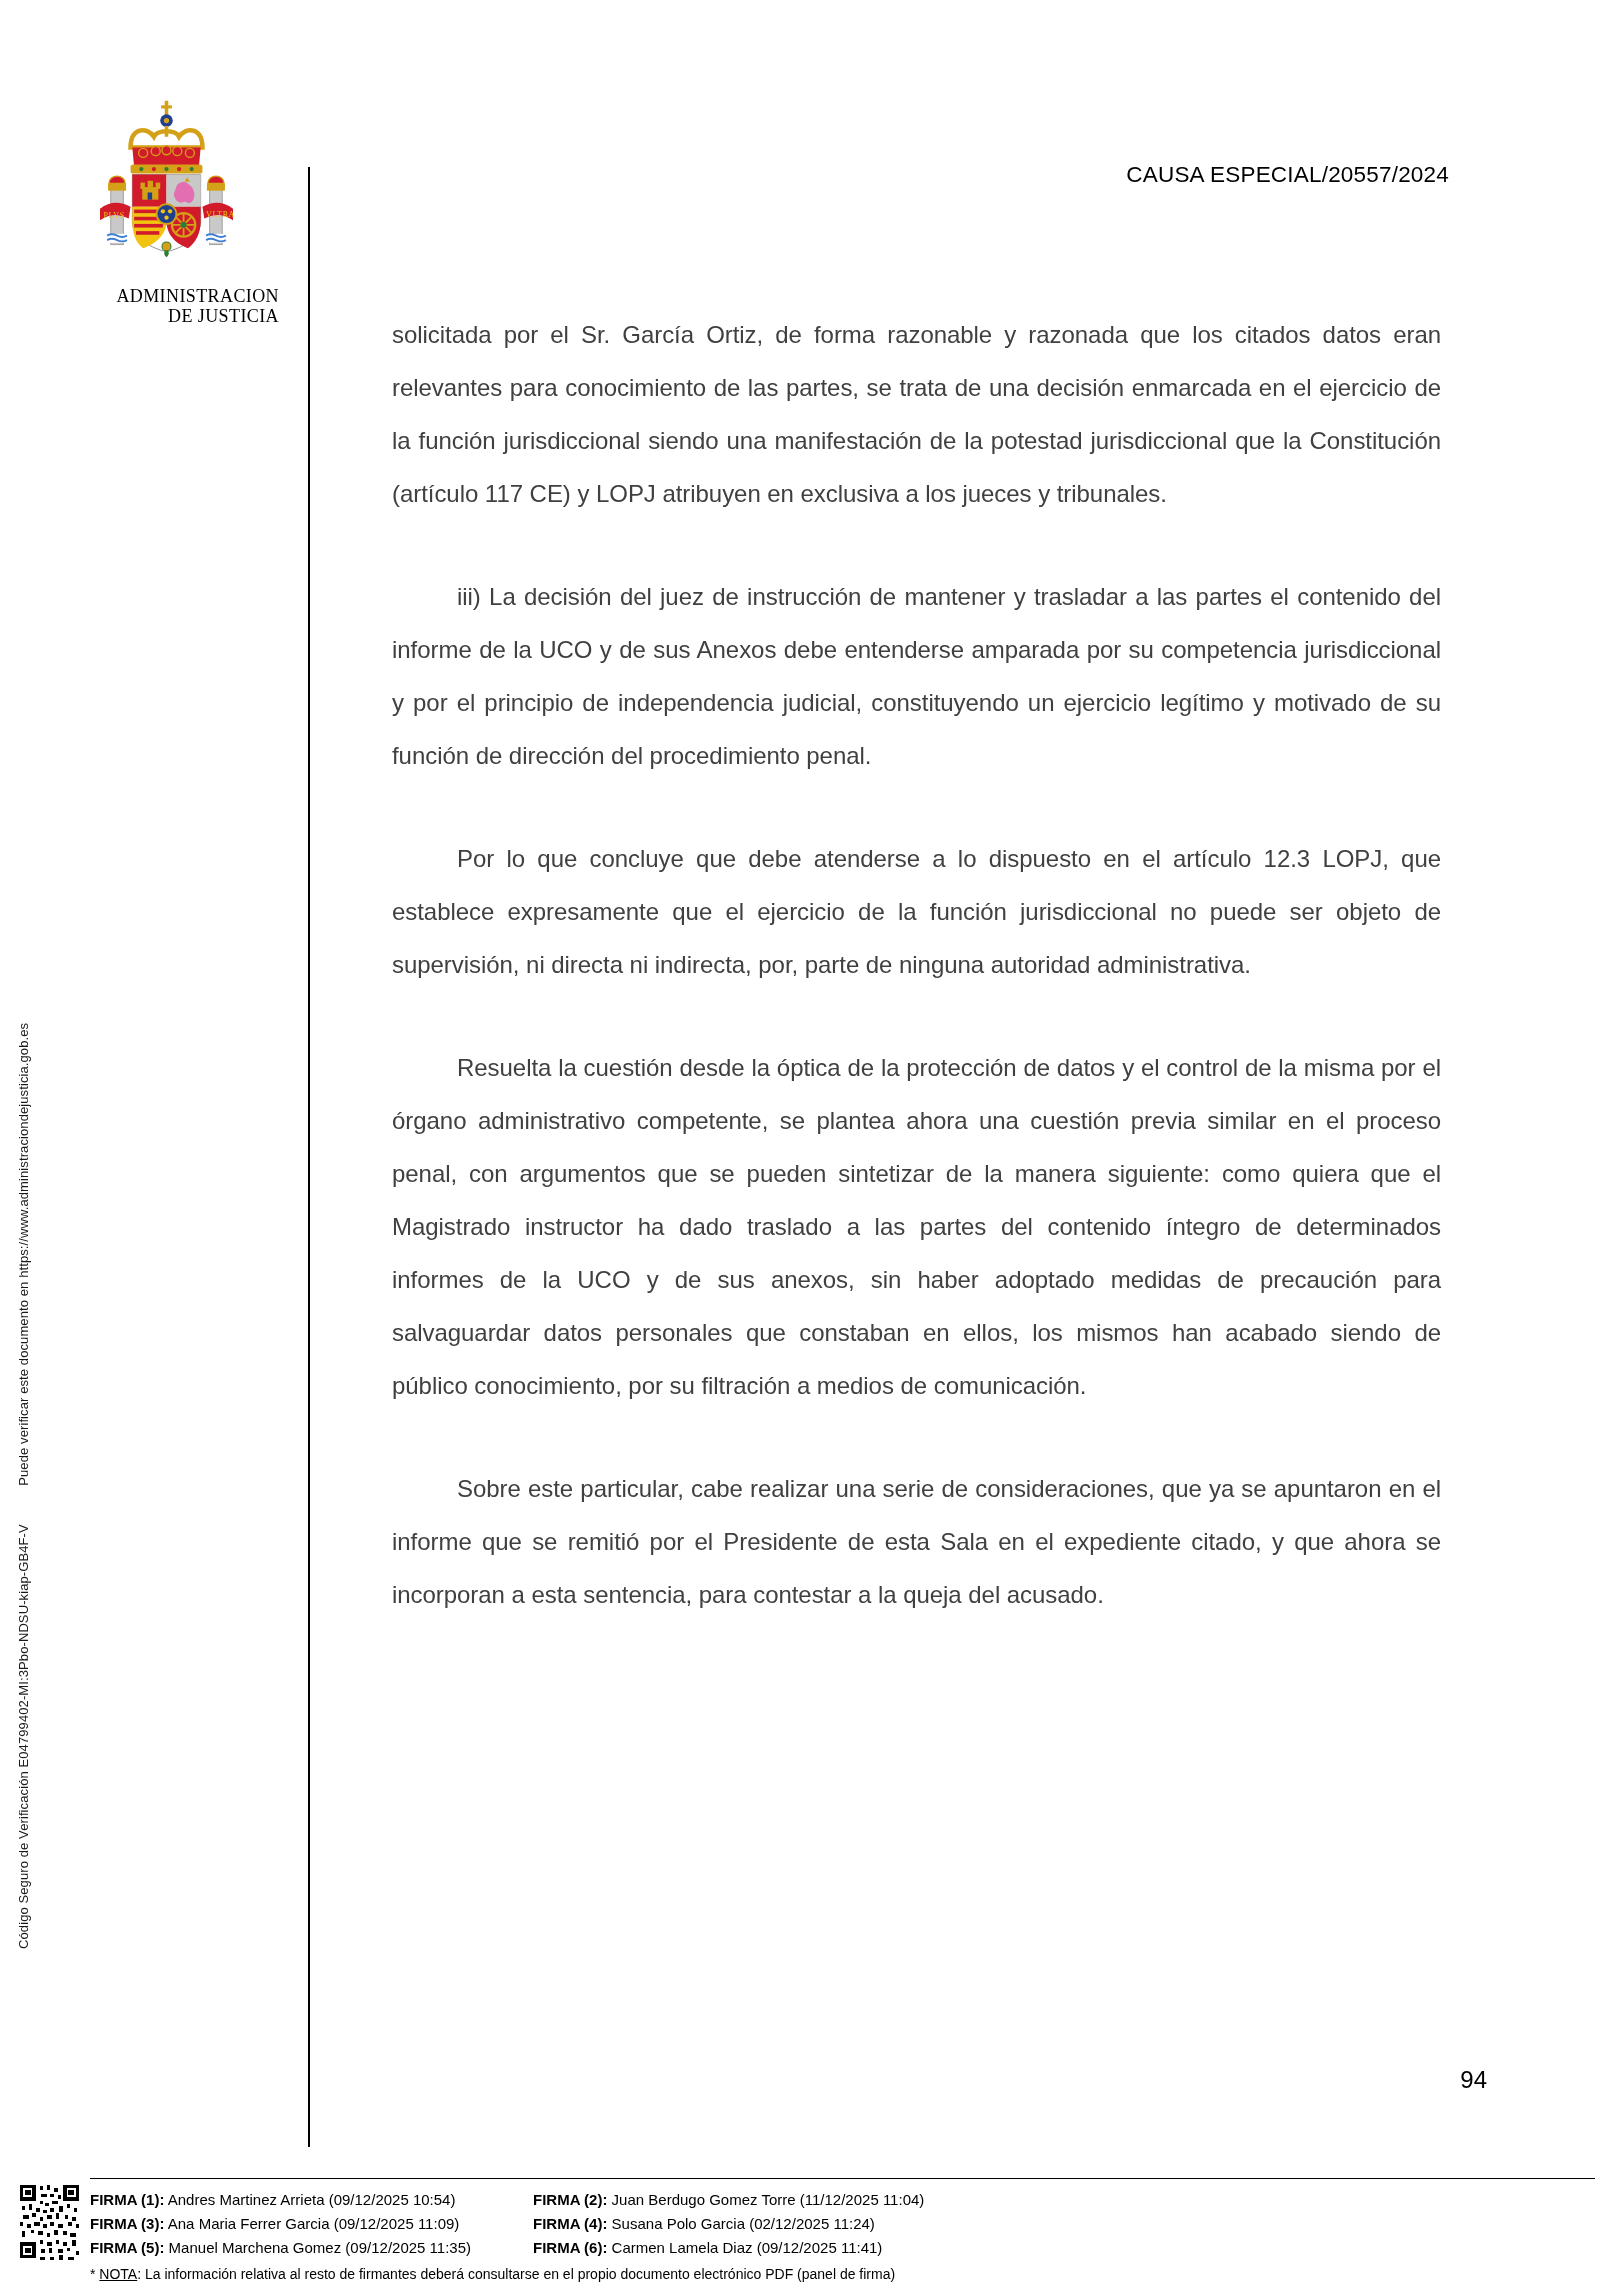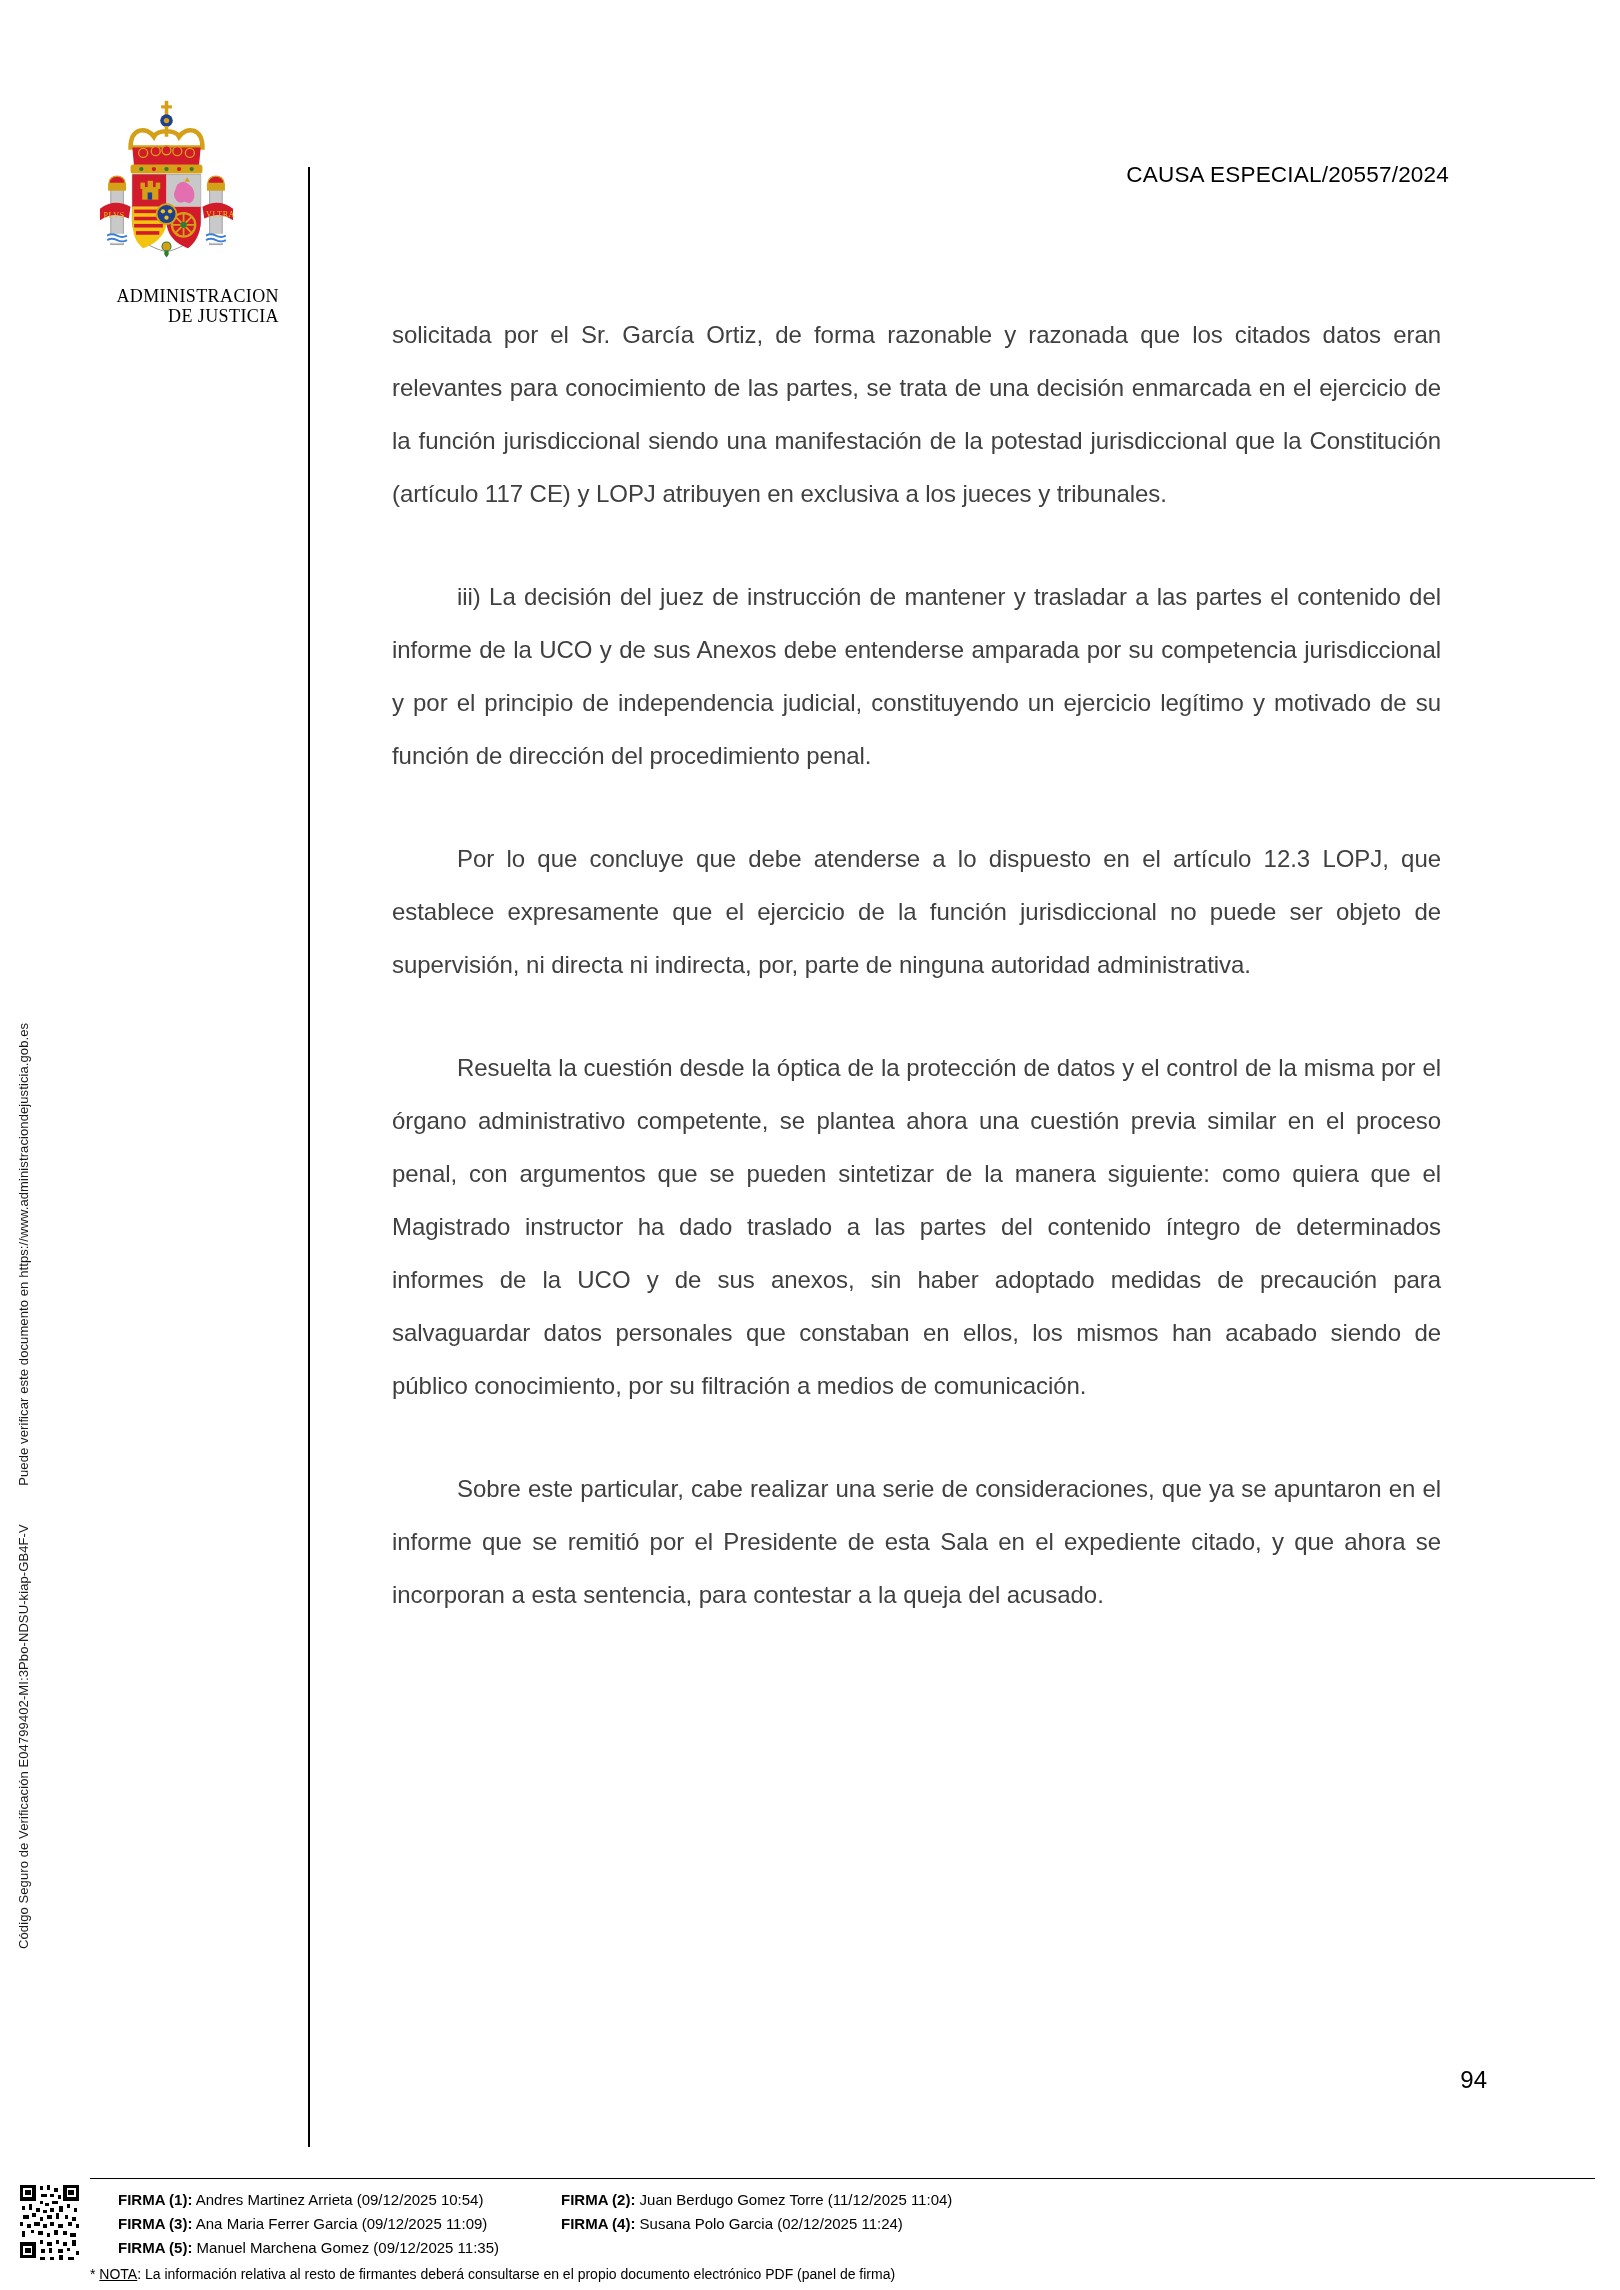--- a/index.html
+++ b/index.html
@@ -159,21 +159,20 @@
     grid-template-columns: 443px 1fr;
     column-gap: 0px;
     row-gap: 0px;
   }
 
   .sig-line {
     font-size: 15px;
     line-height: 24px;
     color: #000000;
     white-space: nowrap;
-    margin-left: 28px;
   }
 
   .sig-line .lbl { font-weight: bold; }
 
   .note-line {
     position: absolute;
     left: 90px;
     top: 100px;
     font-size: 14px;
     line-height: 18px;
@@ -387,20 +386,23 @@
       </div>
       <div class="sig-line">
         <span class="lbl">FIRMA (3):</span><span> Ana Maria Ferrer Garcia (09/12/2025 11:09)</span>
       </div>
       <div class="sig-line">
         <span class="lbl">FIRMA (4):</span><span> Susana Polo Garcia (02/12/2025 11:24)</span>
       </div>
       <div class="sig-line">
         <span class="lbl">FIRMA (5):</span><span> Manuel Marchena Gomez (09/12/2025 11:35)</span>
       </div>
+      <div class="sig-line">
+        <span class="lbl">FIRMA (6):</span><span> Carmen Lamela Diaz (09/12/2025 11:41)</span>
+      </div>
     </div>
 
     <div class="note-line">
       <span>* </span><span class="nota">NOTA</span><span>: La información relativa al resto de firmantes deberá consultarse en el propio documento electrónico PDF (panel de firma)</span>
     </div>
   </div>
 
 </div>
 
 

